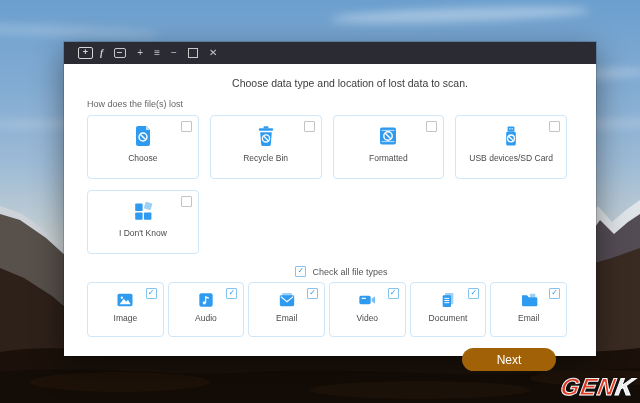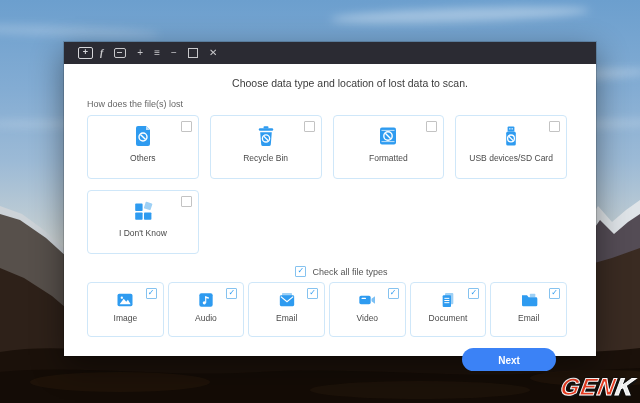--- a/index.html
+++ b/index.html
@@ -50,22 +50,22 @@
   .ft-card{height:46px;justify-content:flex-start;padding-top:7px;}
   .card-label{font-size:8.5px;color:#4a4a4a;margin-top:5px;white-space:nowrap;}
   .ft-card .card-label{margin-top:3px;}
   .cb{position:absolute;top:5px;right:6px;width:9px;height:9px;border:1px solid #c3c3c3;
     border-radius:1px;background:#fff;font-size:8px;line-height:9px;text-align:center;color:#2e9bf0;}
   .cb.checked{border-color:#85c2ef;}
   .cb.checked::after{content:"✓";display:block;margin-top:-1px;}
   .cb-inline{position:static;display:inline-block;vertical-align:-1px;margin-right:6px;}
   .checkall{margin:12px 0 0 23px;font-size:9px;color:#555;display:flex;align-items:center;cursor:pointer;justify-content:center;}
   .next-row{text-align:right;margin:11px 40px 0 0;}
-  .next-btn{display:inline-block;background:#3b82f6;color:#fff;font-size:10px;
-    border:none;border-radius:12px;width:94px;height:23px;line-height:23px;text-align:center;cursor:pointer;font-weight:bold;}
+  .next-btn{display:inline-block;background:#a16207;color:#fff;font-size:12px;
+    border:none;border-radius:12px;width:94px;height:23px;line-height:23px;text-align:center;cursor:pointer;}
   .icon24{width:24px;height:24px;display:block;}
   .icon20{width:20px;height:20px;display:block;}
 </style>
 </head>
 <body>
 
 <div class="desktop">
   <div class="cloud c1"></div>
   <div class="cloud c2"></div>
   <div class="cloud c3"></div>
@@ -110,21 +110,21 @@
 
       <div class="scan-grid">
         <div class="card scan-card">
           <span class="cb"></span>
           <svg class="icon24" viewBox="0 0 24 24">
             <path d="M5 4 a2 2 0 0 1 2-2 h8 l4 4 v14 a2 2 0 0 1-2 2 h-10 a2 2 0 0 1-2-2 Z" fill="#2e9bf0"></path>
             <polygon points="15,2 19,6 15,6" fill="#bfe0fa"></polygon>
             <circle cx="12" cy="13" r="4" fill="none" stroke="#fff" stroke-width="1.4"></circle>
             <line x1="9.4" y1="10.4" x2="14.6" y2="15.6" stroke="#fff" stroke-width="1.4"></line>
           </svg>
-          <div class="card-label">Others</div>
+          <div class="card-label">Choose</div>
         </div>
         <div class="card scan-card">
           <span class="cb"></span>
           <svg class="icon24" viewBox="0 0 24 24">
             <rect x="9.5" y="2.2" width="5" height="2.4" rx="1" fill="#2e9bf0"></rect>
             <rect x="4.8" y="4.2" width="14.4" height="2.6" rx="1.2" fill="#2e9bf0"></rect>
             <path d="M6.2 8.2 h11.6 l-1 12.2 a1.8 1.8 0 0 1-1.8 1.6 h-6 a1.8 1.8 0 0 1-1.8-1.6 Z" fill="#2e9bf0"></path>
             <circle cx="12" cy="14.4" r="3.6" fill="none" stroke="#fff" stroke-width="1.3"></circle>
             <line x1="9.7" y1="12.1" x2="14.3" y2="16.7" stroke="#fff" stroke-width="1.3"></line>
           </svg>

